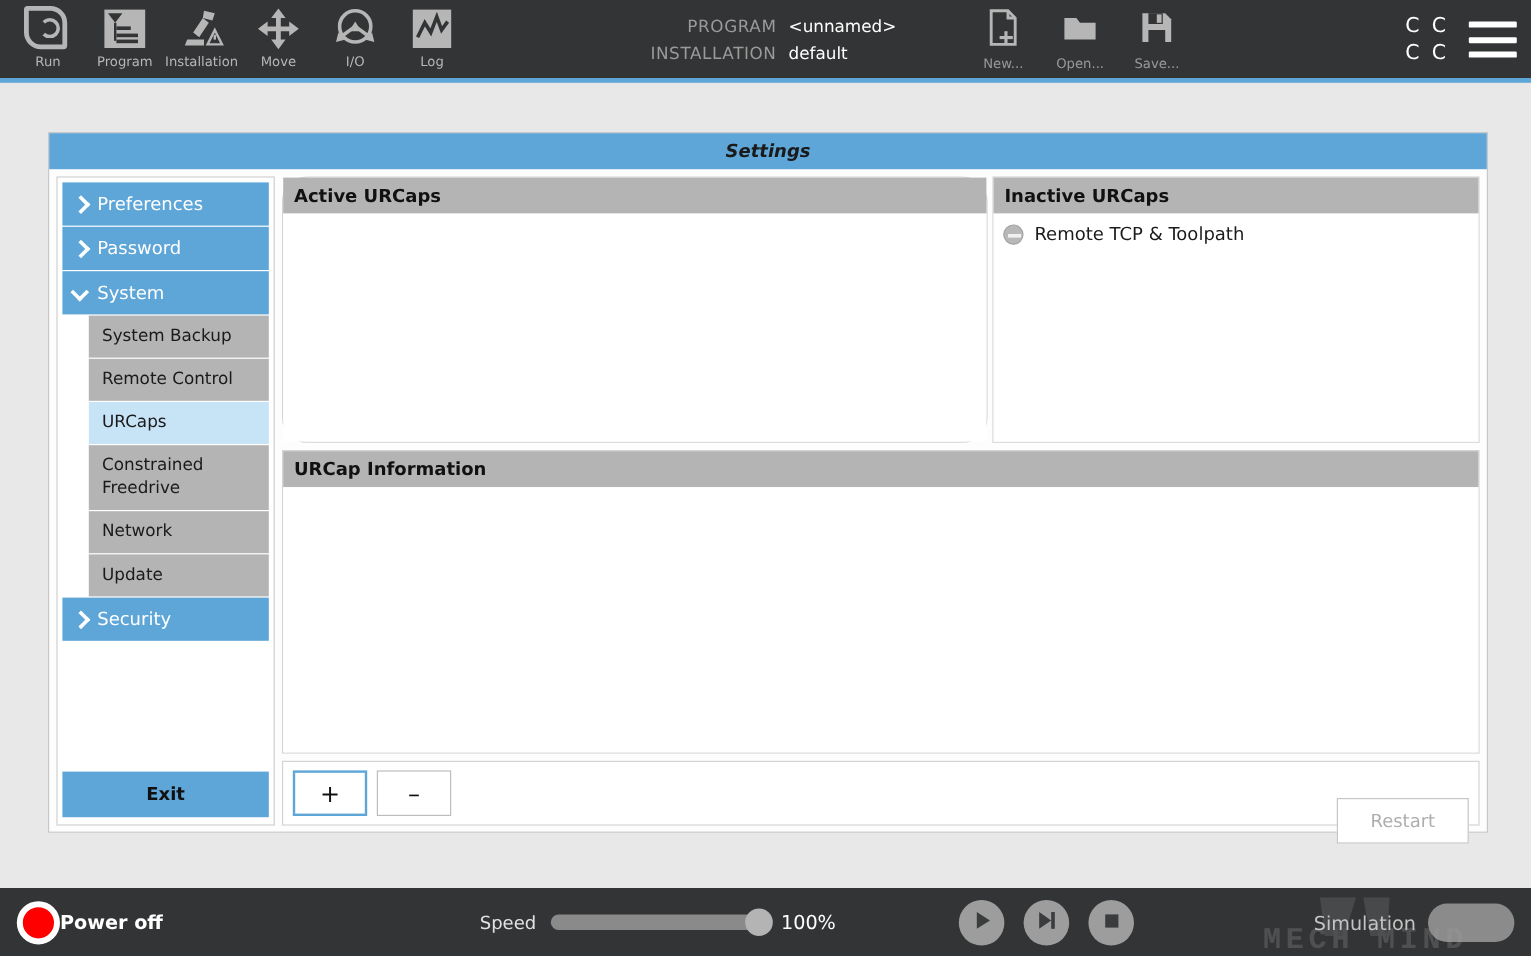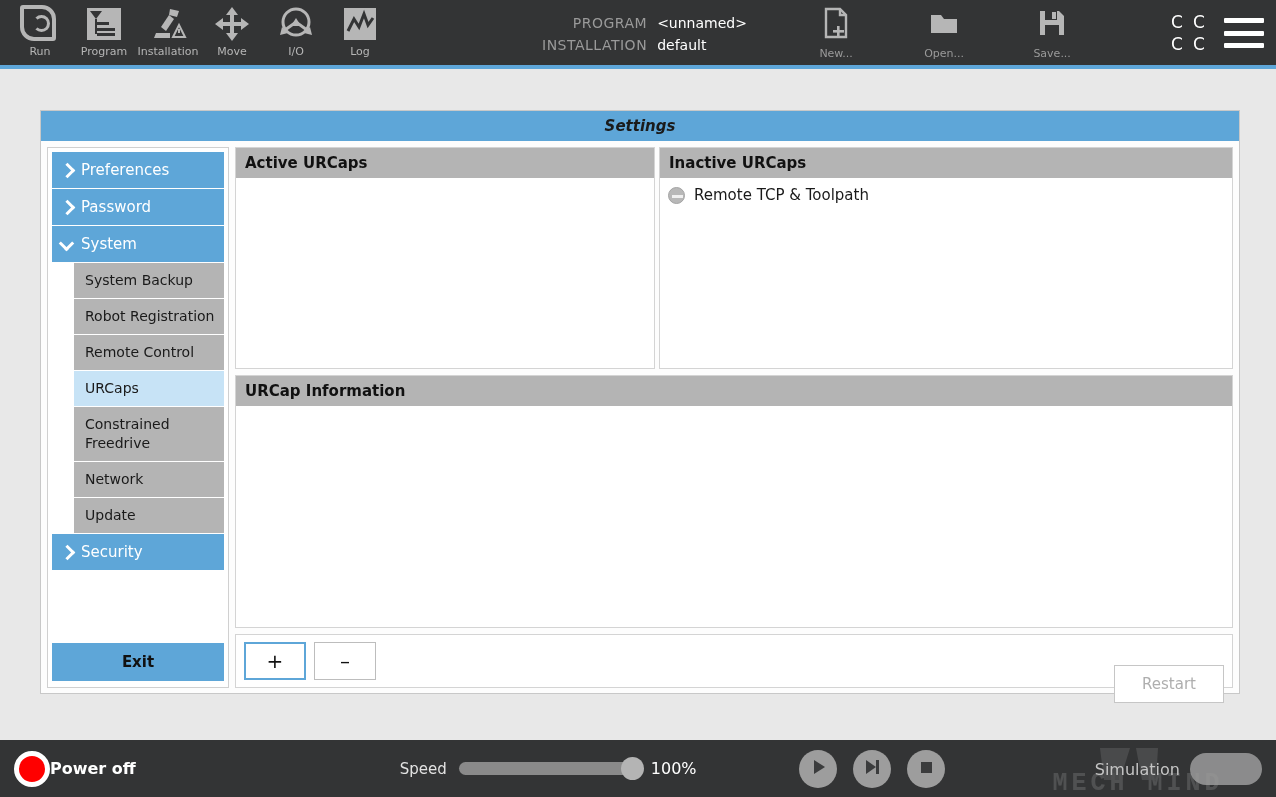--- a/index.html
+++ b/index.html
@@ -44,21 +44,21 @@
 
   
   #prog-info {
     margin-left: 150px; padding-top: 12px; text-align: right;
     font-size: 14px; line-height: 22px;
   }
   #prog-info .row { display: flex; justify-content: flex-end; gap: 10px; }
   #prog-info .k { color: #9a9a9a; letter-spacing: .5px; }
   #prog-info .v { color: #ffffff; width: 105px; text-align: left; }
 
-  .file-group { display: flex; margin-left: 42px; padding-top: 6px; gap: 44px; }
+  .file-group { display: flex; margin-left: 42px; padding-top: 6px; }
   .file-item { width: 64px; display:flex; flex-direction:column;
                align-items:center; }
   .file-label { font-size: 11px; color: #9a9a9a; margin-top: 3px; }
 
   #lang-grid {
     position: absolute; right: 66px; top: 12px;
     width: 44px; display: grid; grid-template-columns: 1fr 1fr;
     row-gap: 2px; color: #fff; font-size: 17px; text-align: center;
     font-family: "DejaVu Sans", sans-serif;
   }
@@ -117,21 +117,21 @@
   
   #content { flex: 1; display: flex; flex-direction: column; gap: 6px; }
   #lists-row { display: flex; gap: 4px; height: 222px; }
   .panel { display: flex; flex-direction: column; background: #fff;
            border: 1px solid #d4d4d4; }
   .panel-head {
     background: #b4b4b4; color: #111; font-size: 15px; font-weight: bold;
     padding: 6px 0 6px 9px;
   }
   .panel-body { flex: 1; background: #fff; padding: 6px 4px; overflow: hidden; }
-  #panel-active { width: 420px; }
+  #panel-active { width: 588px; border-radius: 21px; }
   #panel-inactive { flex: 1; }
   .urcap-row { display: flex; align-items: center; gap: 9px; padding: 2px 4px;
                font-size: 15px; color: #1a1a1a; cursor: pointer; }
   .minus-badge {
     width: 17px; height: 17px; border-radius: 50%; background: #b8b8b8;
     border: 1px solid #a4a4a4; position: relative; flex: none;
   }
   .minus-badge:after {
     content: ""; position: absolute; left: 3px; top: 7px;
     width: 11px; height: 3px; background: #f0f0f0;
@@ -361,21 +361,20 @@
         <span class="chev"></span>
         <span>Password</span>
       </div>
 
       <div class="side-top">
         <span class="chev down"></span>
         <span>System</span>
       </div>
 
       <div class="side-sub">System Backup</div>
-      <div class="side-sub">Robot Registration</div>
       <div class="side-sub">Remote Control</div>
       <div class="side-sub active">URCaps</div>
       <div class="side-sub">Constrained Freedrive</div>
       <div class="side-sub">Network</div>
       <div class="side-sub">Update</div>
 
       <div class="side-top selected-sec">
         <span class="chev"></span>
         <span>Security</span>
       </div>

